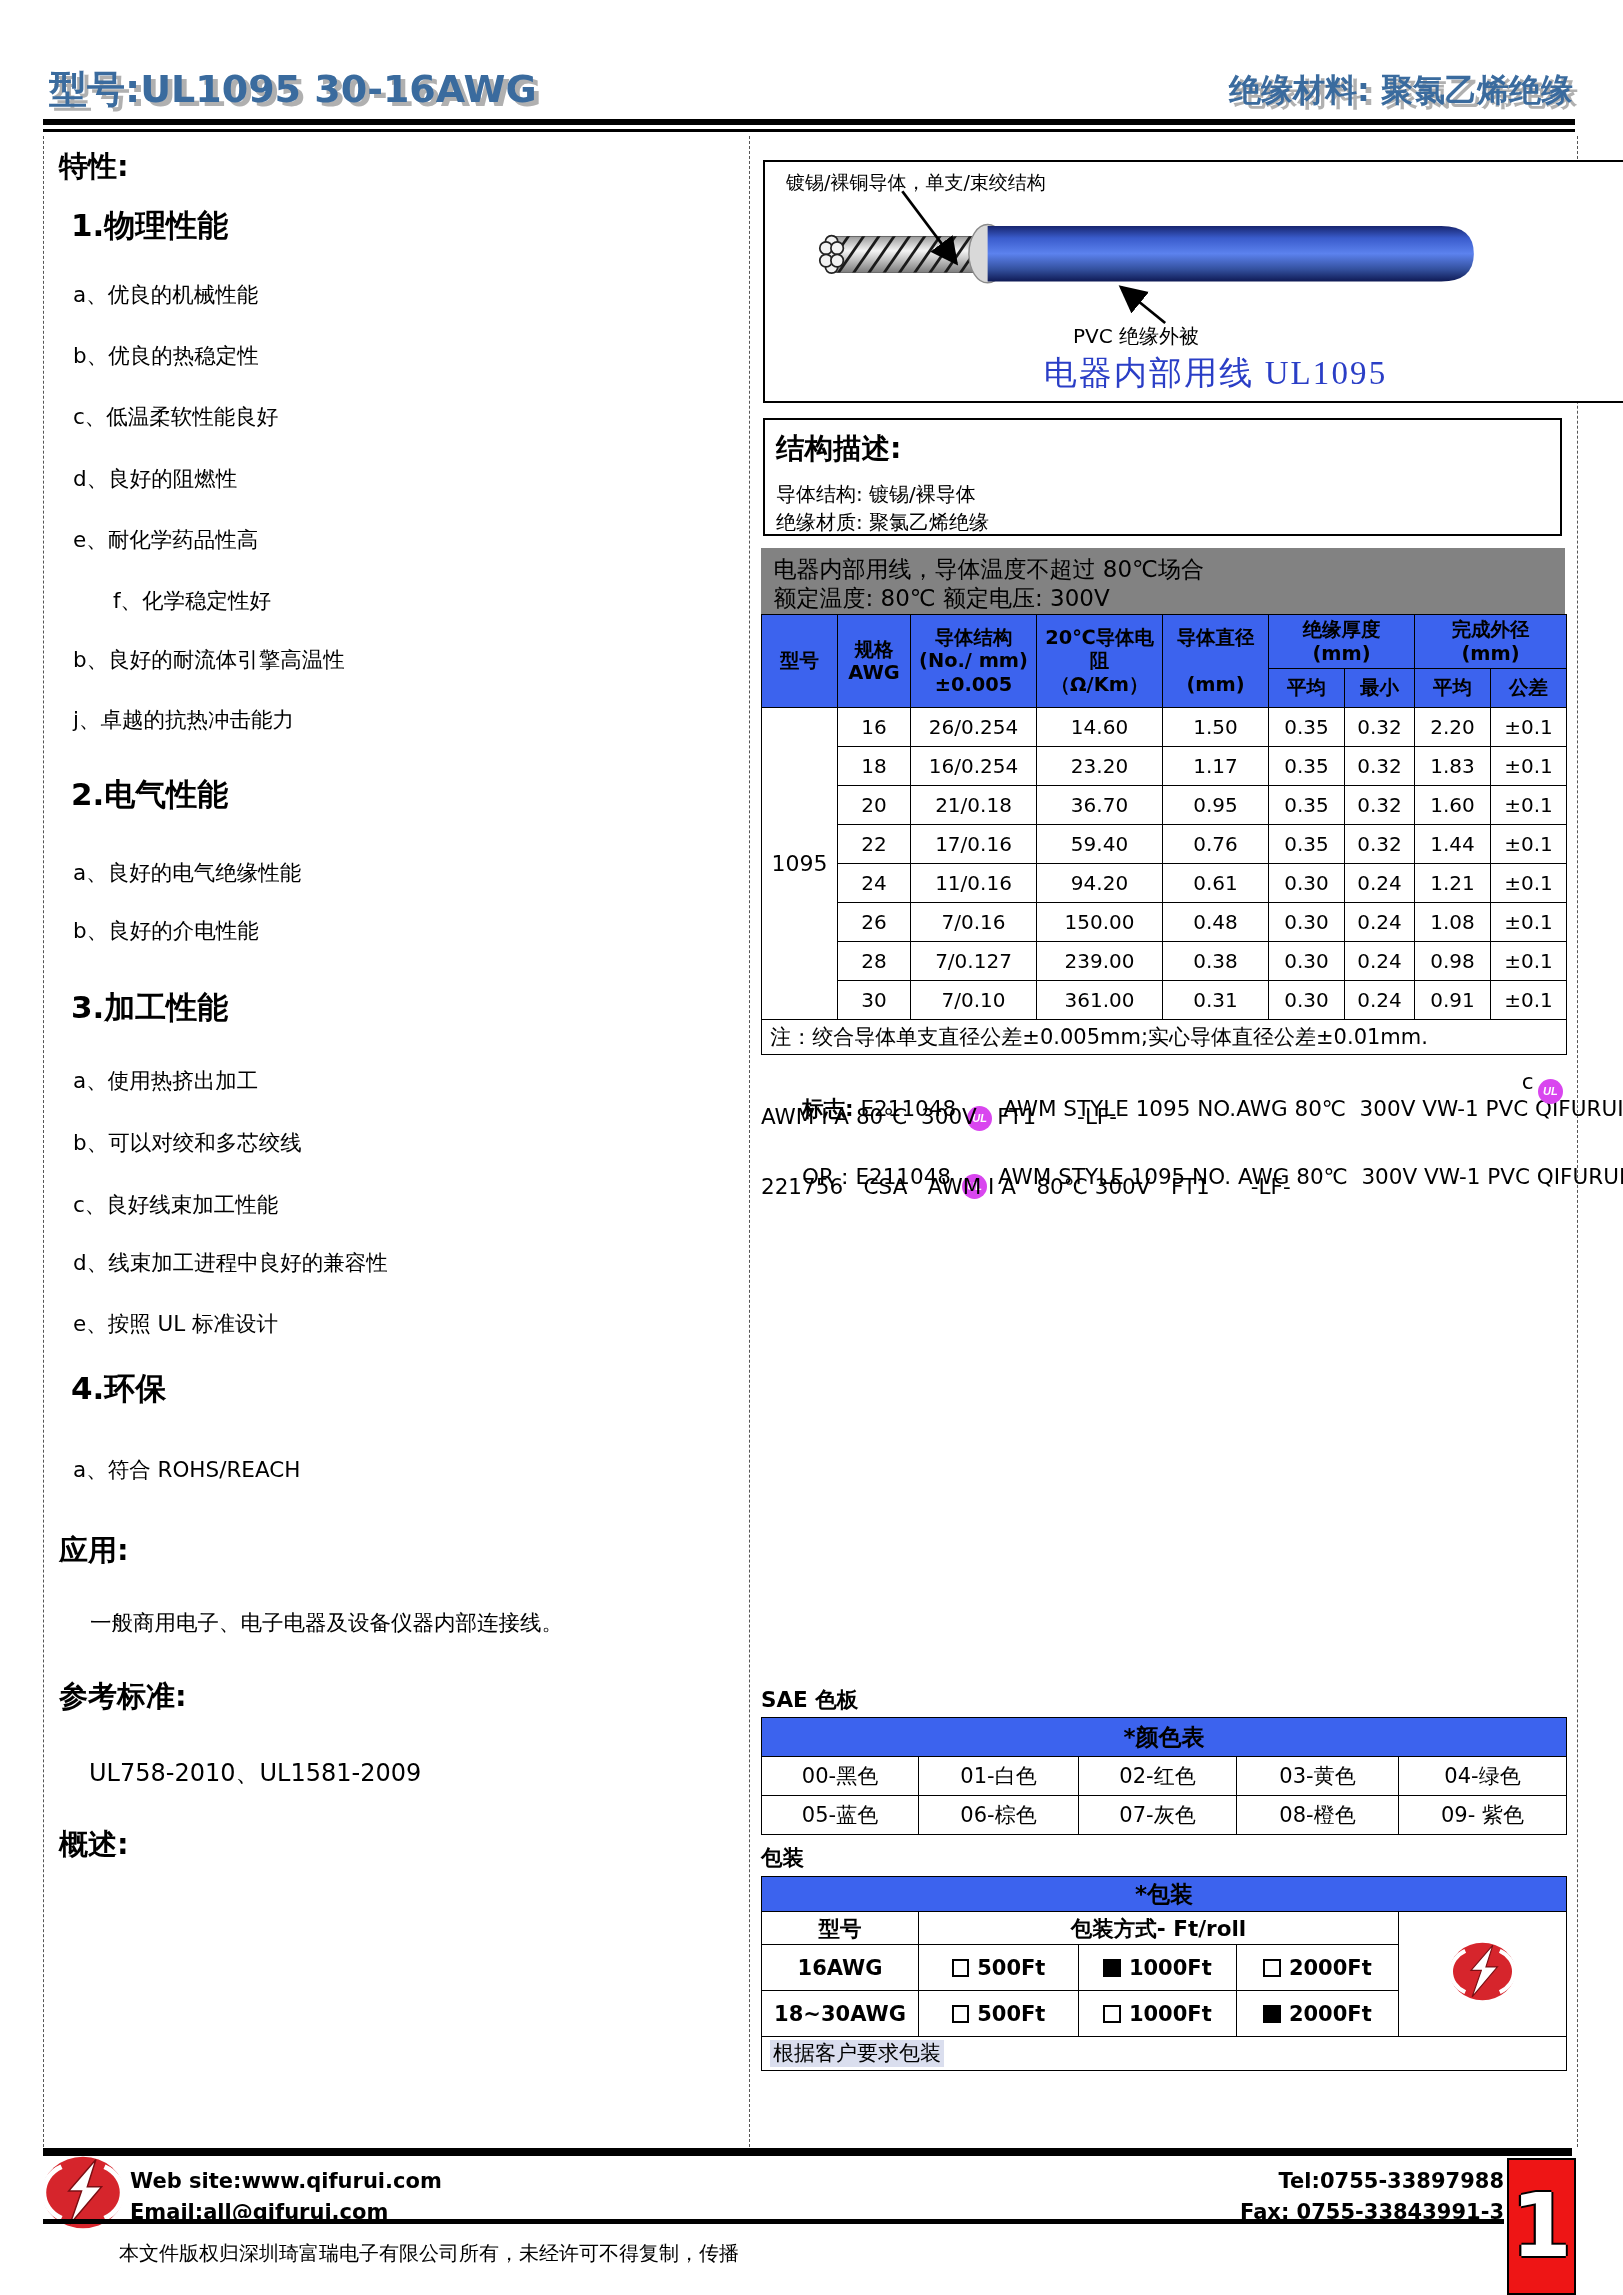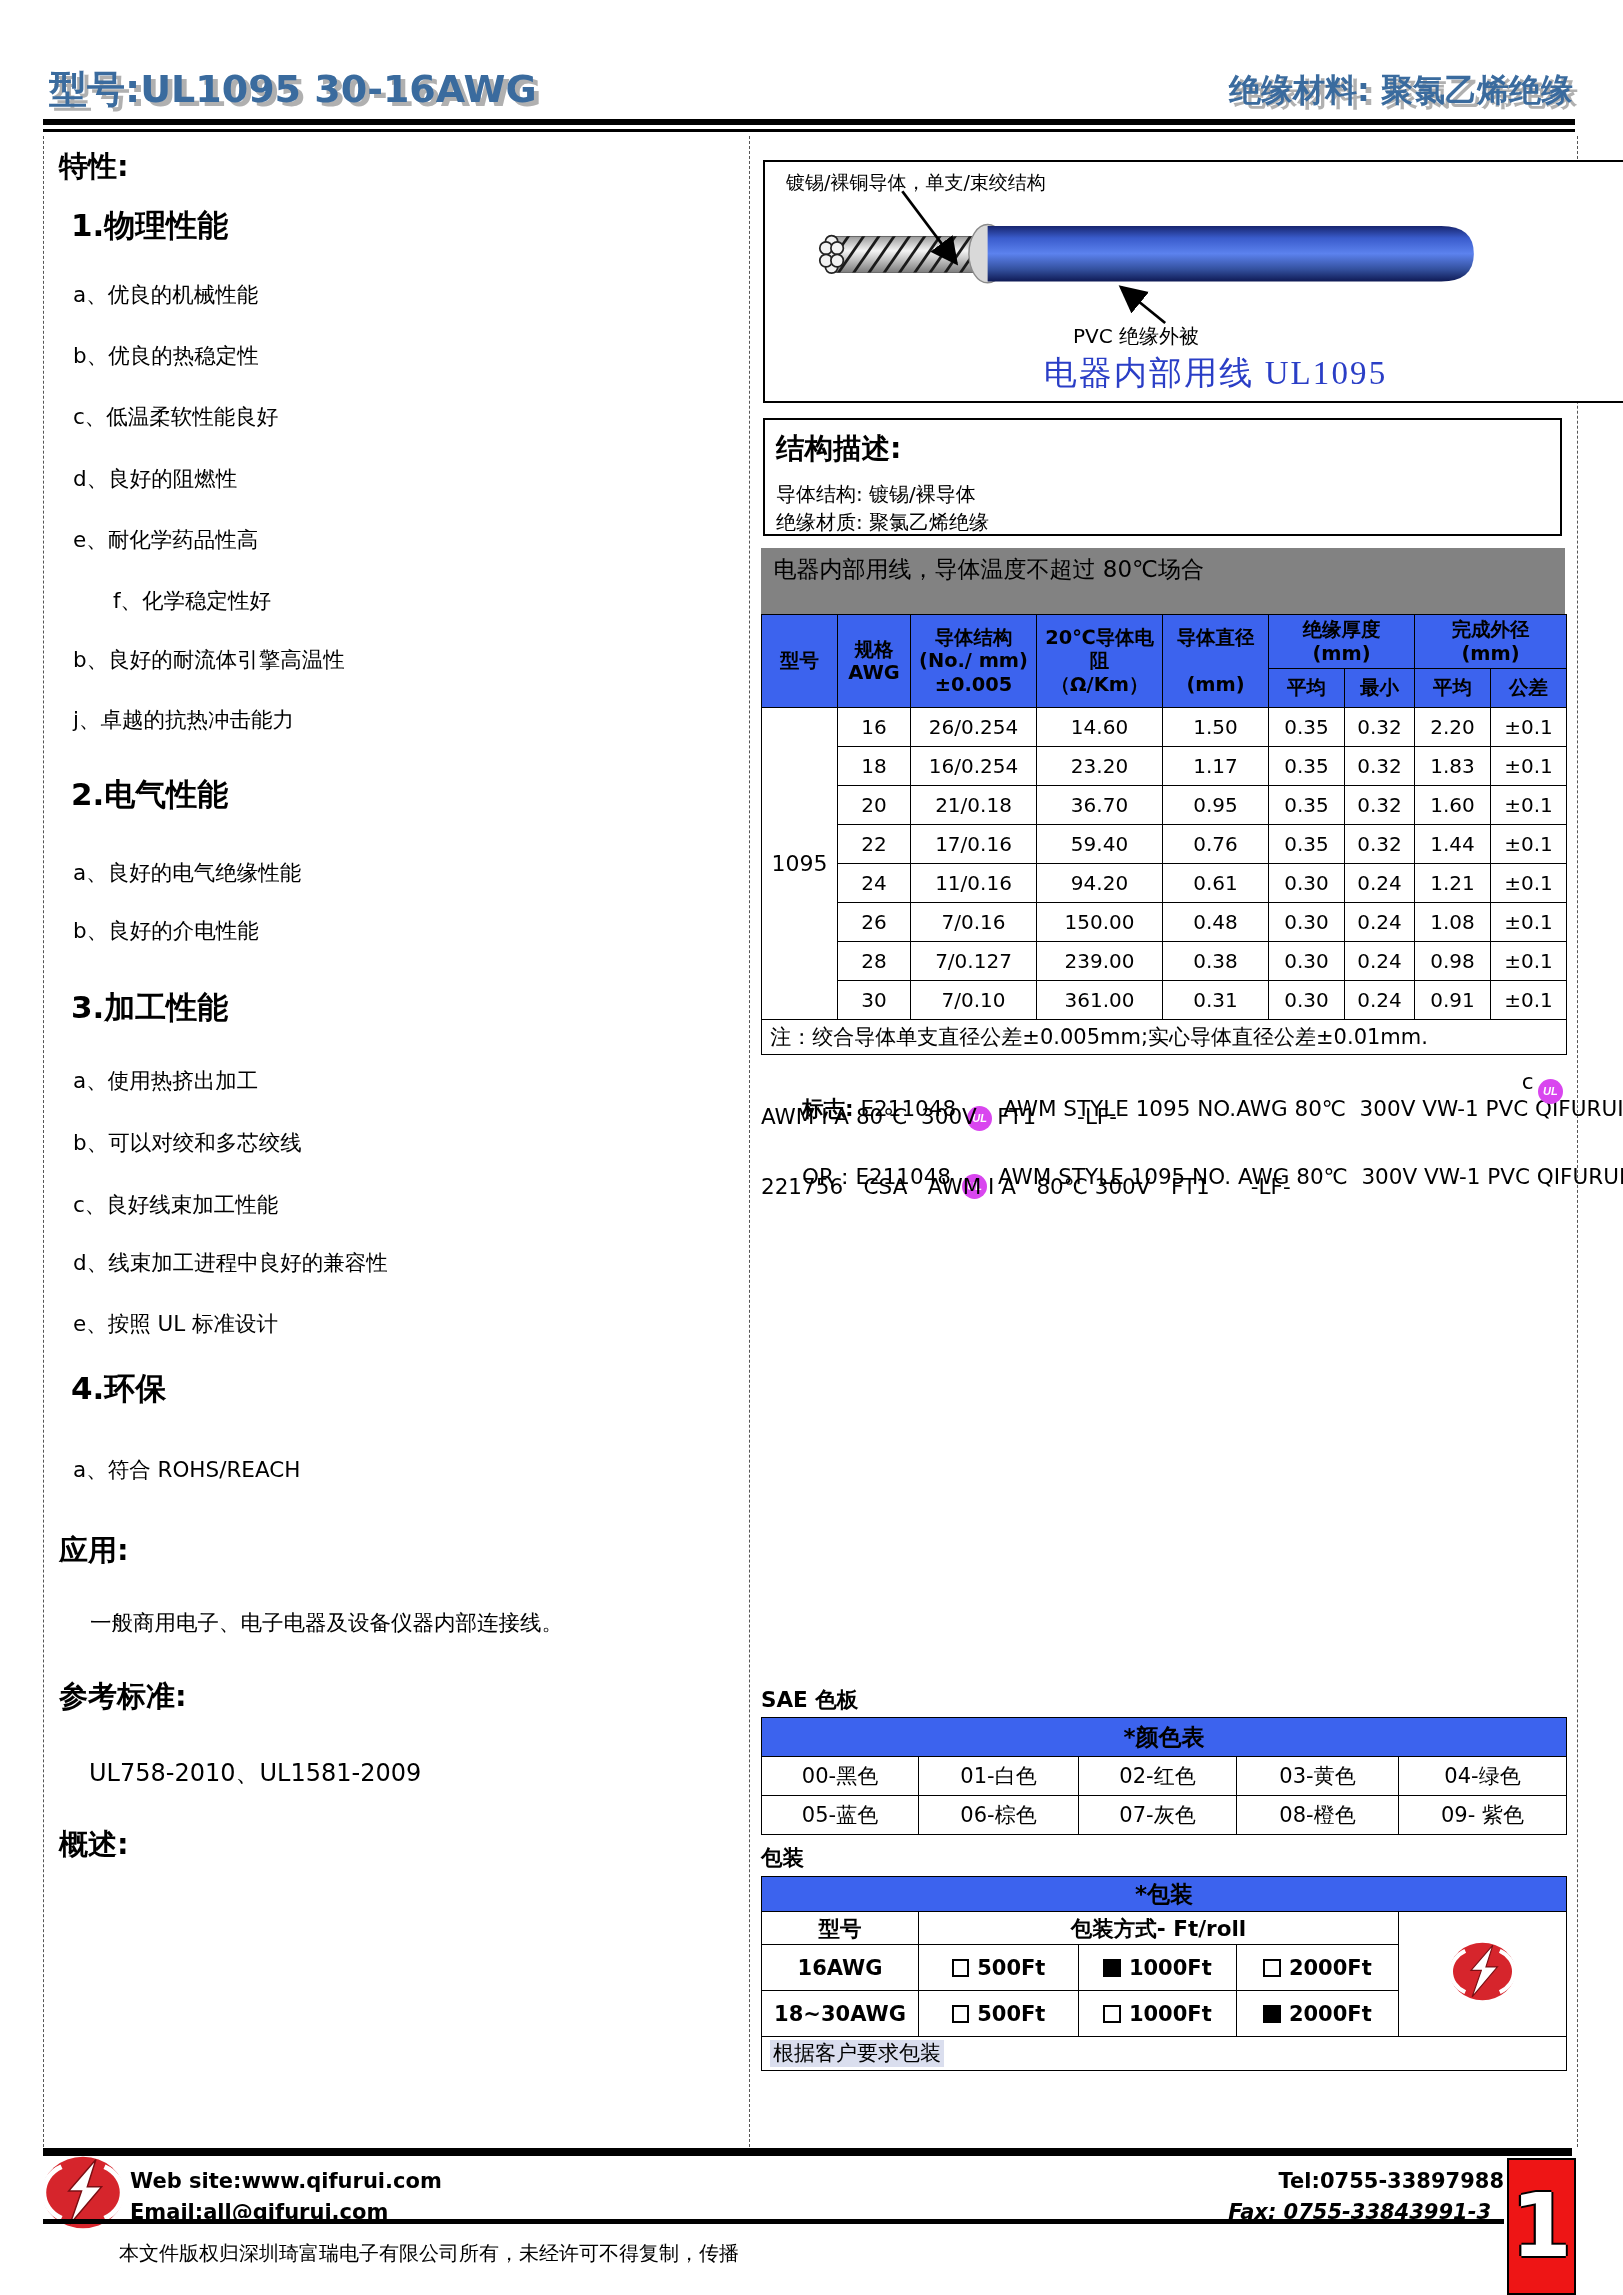--- a/index.html
+++ b/index.html
@@ -176,20 +176,21 @@
   </div>
 
   <div class="abs box" style="left:763px; top:418px; width:799px; height:118px;">
     <div class="abs struct-title" style="left:11px; top:9.7px;">结构描述:</div>
     <div class="abs struct-line" style="left:11px; top:61px;">导体结构: 镀锡/裸导体</div>
     <div class="abs struct-line" style="left:11px; top:89px;">绝缘材质: 聚氯乙烯绝缘</div>
   </div>
 
   <div class="abs gray-band" style="left:761px; top:548px; width:804px; height:82px;">
     <div>电器内部用线，导体温度不超过 80℃场合</div>
+    <div>额定温度: 80℃ 额定电压: 300V</div>
   </div>
 
   <table class="abs spec-table" style="left:761px; top:614px;">
     <colgroup>
       <col style="width:76px">
         <col style="width:73px">
         <col style="width:126px">
         <col style="width:126px">
       <col style="width:106px">
         <col style="width:76px">
@@ -401,21 +402,21 @@
   <div class="abs rule-thick" style="left:43px; top:2148px; width:1529px; height:7.6px;"></div>
   <svg class="abs" style="left:40px; top:2155px;" width="86" height="75" viewBox="0 0 120 104">
     <ellipse cx="60" cy="52" rx="57" ry="50" fill="#d6252c"></ellipse>
     <path d="M30 16 A44 40 0 0 0 30 88" fill="none" stroke="#fff" stroke-width="7"></path>
     <path d="M90 16 A44 40 0 0 1 90 88" fill="none" stroke="#fff" stroke-width="7"></path>
     <path d="M78 6 L40 50 L58 50 L42 96 L86 44 L66 44 Z" fill="#fff" stroke="#7a0d12" stroke-width="2"></path>
   </svg>
   <div class="abs foot-line" style="left:130px; top:2169px;">Web site:www.qifurui.com</div>
   <div class="abs foot-line" style="left:130px; top:2200px;">Email:all@qifurui.com</div>
   <div class="abs foot-line" style="right:119px; top:2169px;">Tel:0755-33897988</div>
-  <div class="abs foot-line" style="right:132px; top:2200px;font-style:italic;">Fax: 0755-33843991-3</div>
+  <div class="abs foot-line" style="right:119px; top:2200px;">Fax: 0755-33843991-3</div>
   <div class="abs rule-thick" style="left:43px; top:2219px; width:1461px; height:4.9px;"></div>
   <div class="abs copyright" style="left:119px; top:2240px;">本文件版权归深圳琦富瑞电子有限公司所有，未经许可不得复制，传播</div>
   <div class="abs pagenum-box" style="left:1507px; top:2158px; width:69px; height:137px;">
     <div>1</div>
   </div>
 
 </div>
 
 
 </body></html>

